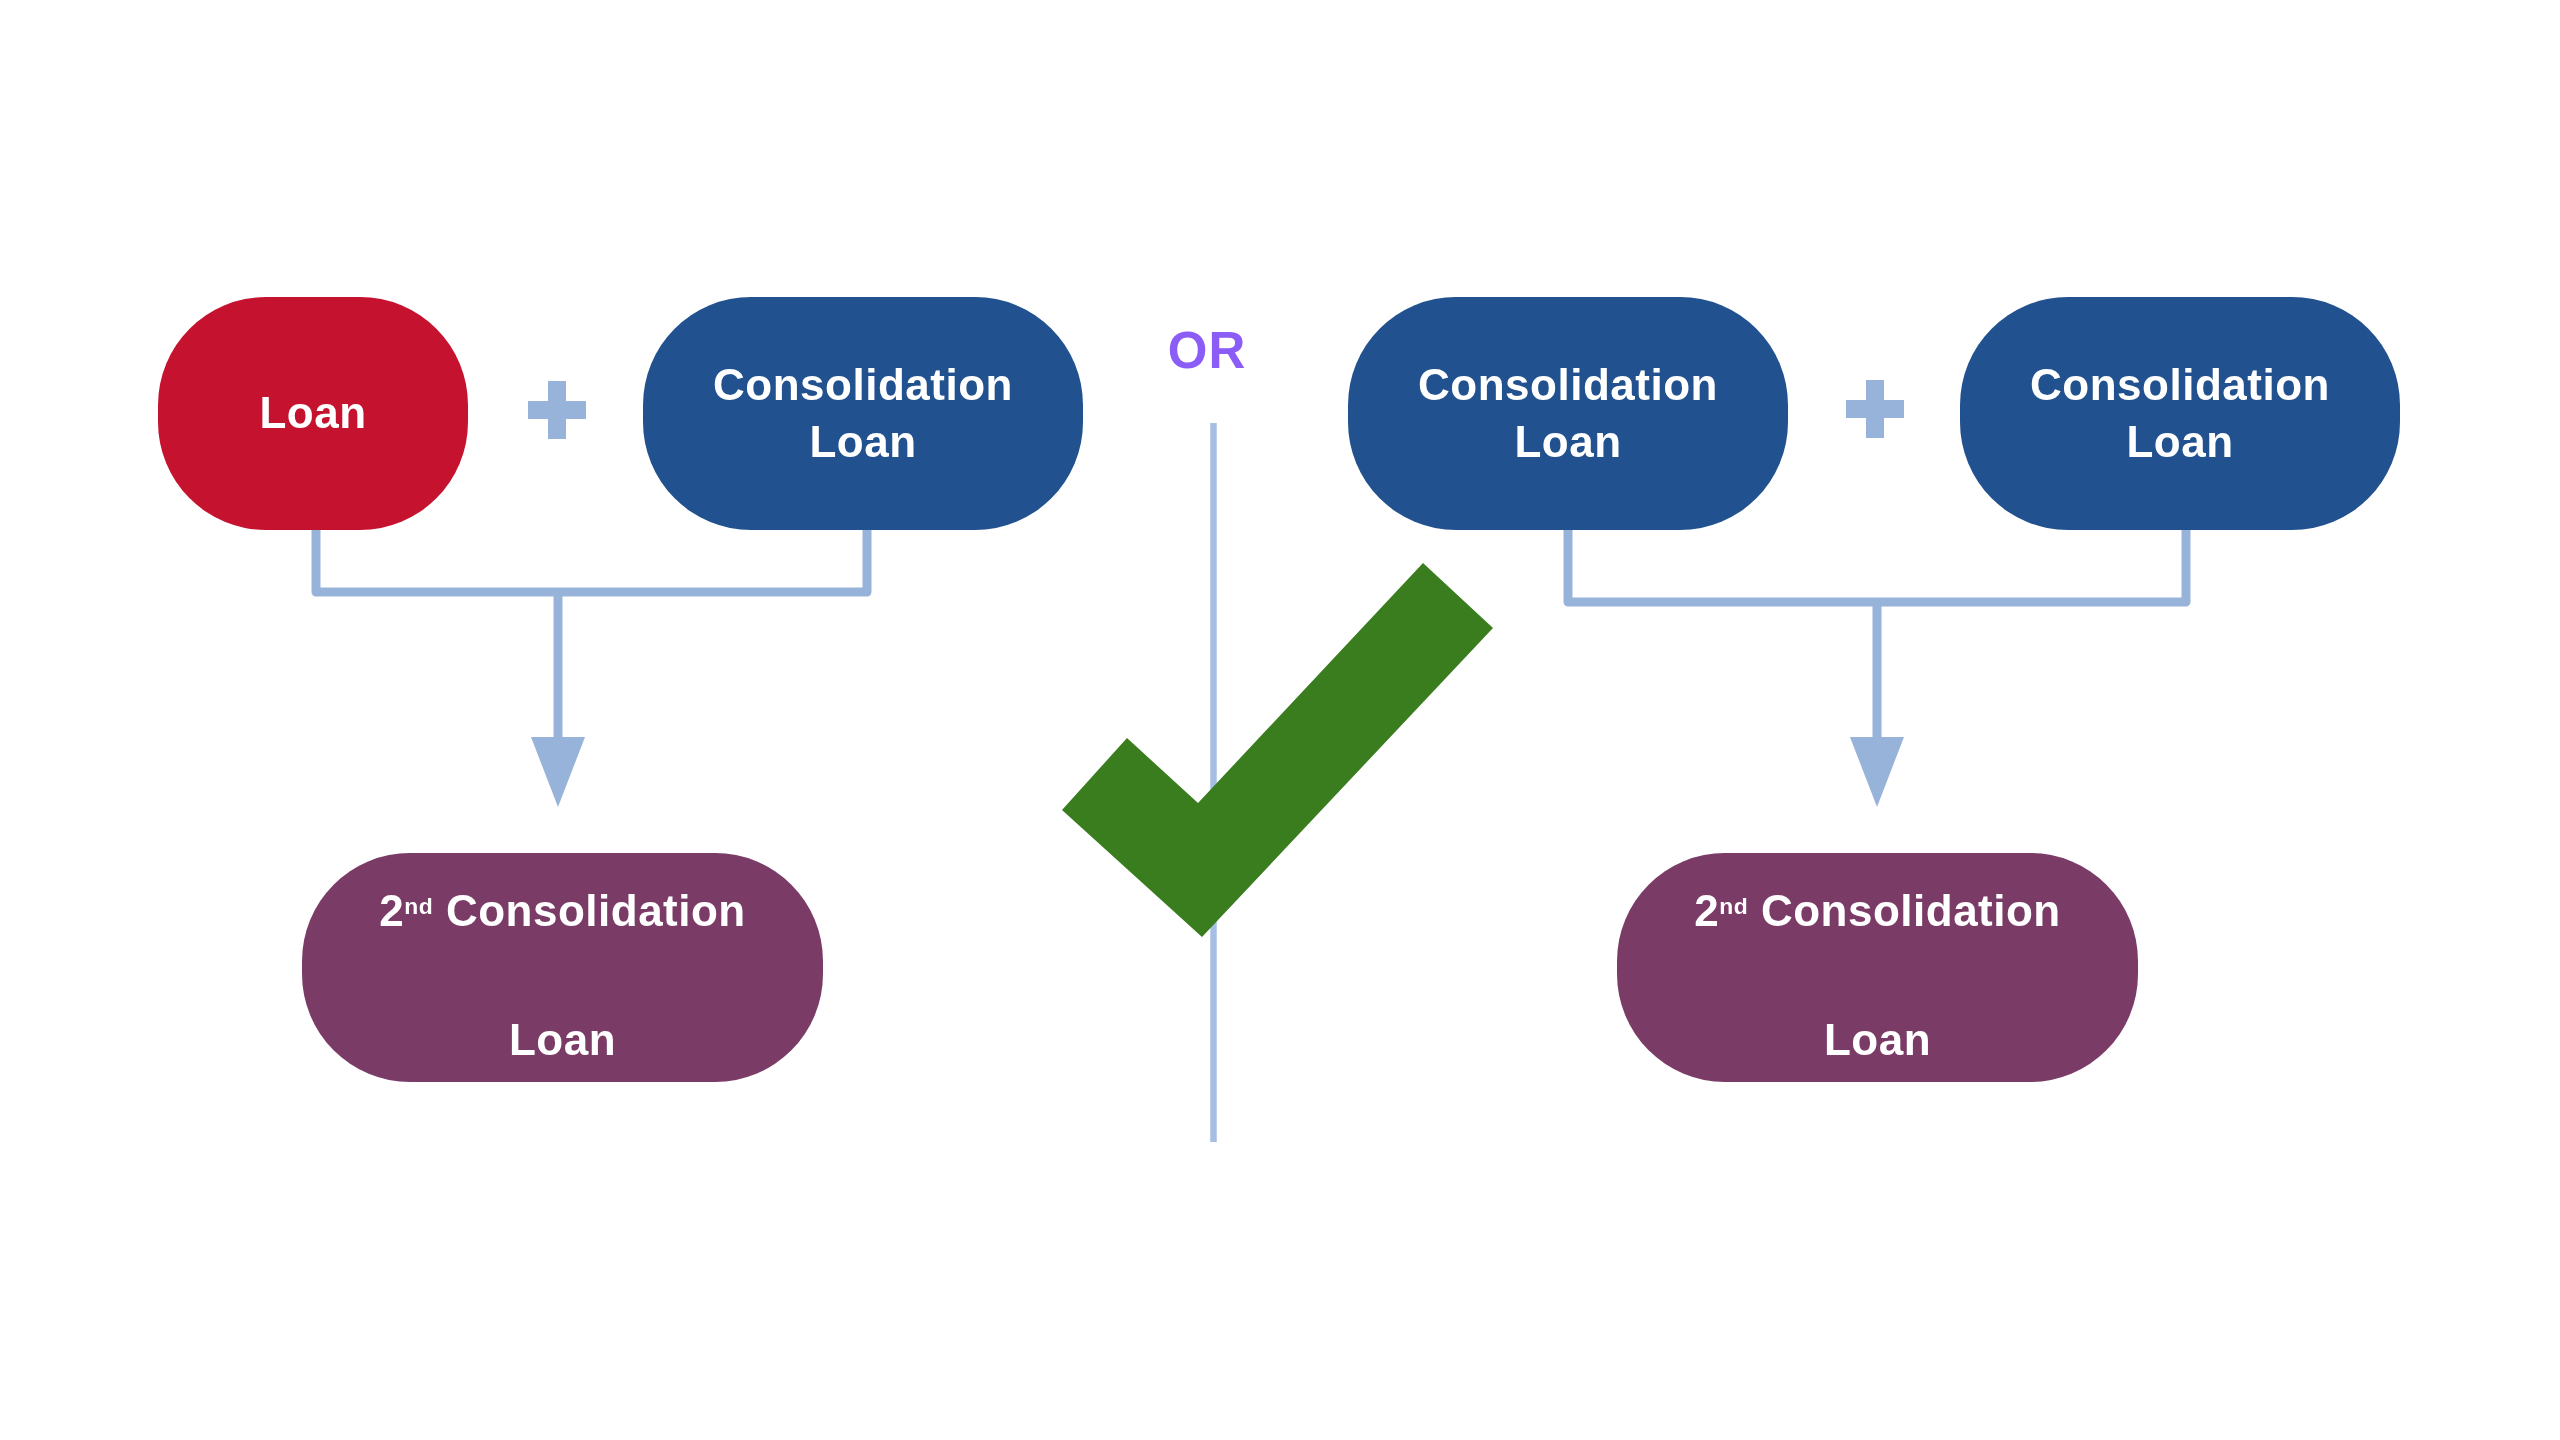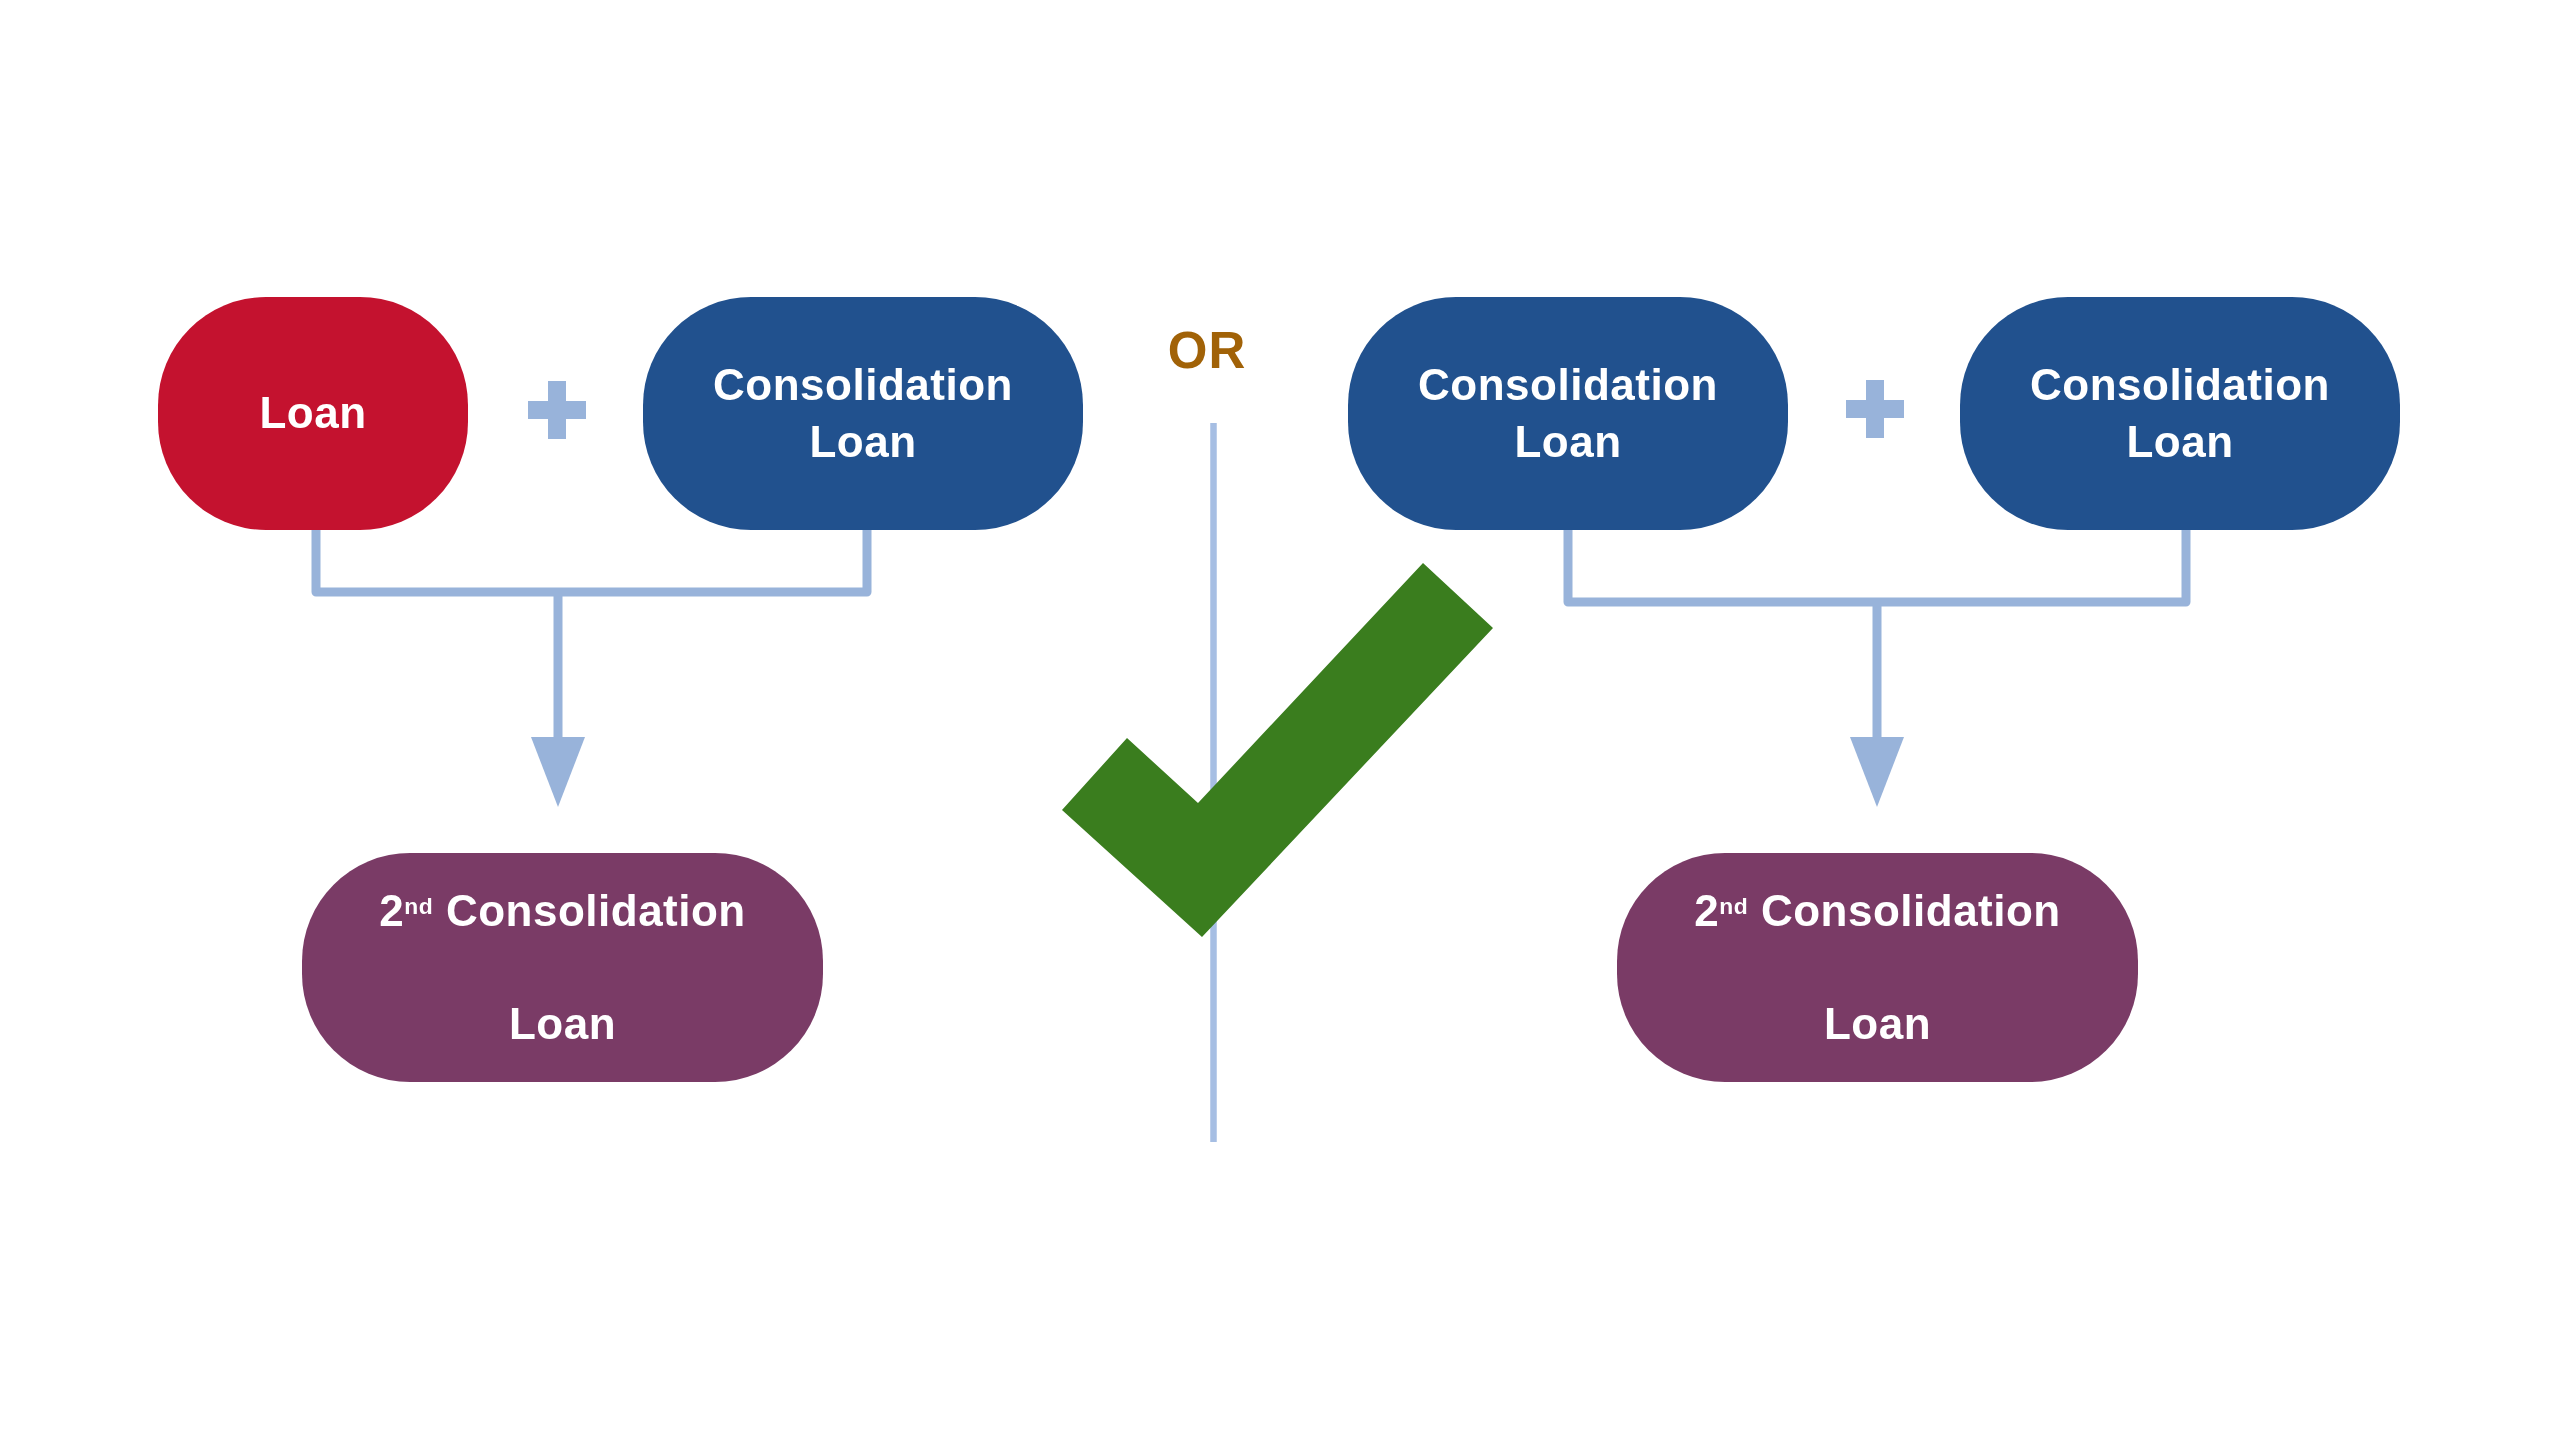--- a/index.html
+++ b/index.html
@@ -34,20 +34,21 @@
     z-index: 2;
   }
   .pill-label {
     white-space: pre-line;
     font-size: 44px;
     line-height: 1.28;
     letter-spacing: 0.5px;
   }
   .pill-label .line {
     display: block;
+    margin-top: 16px;
   }
   .pill-label sup {
     font-size: 0.52em;
     vertical-align: 0.52em;
     line-height: 0;
   }
   .or-label {
     position: absolute;
     left: 1127px;
     top: 323px;
@@ -119,21 +120,21 @@
 Loan</span>
   </div>
 
   <div class="pill" style="left: 302px; top: 853px; width: 521px; height: 229px; background-color: rgb(122, 59, 102); color: rgb(255, 255, 255);">
     <span class="pill-label">
       <span class="line"><span>2</span><sup>nd</sup><span> Consolidation</span></span>
       <span class="line">Loan</span>
     </span>
   </div>
 
-  <div class="or-label" style="color: #a16207;">OR</div>
+  <div class="or-label" style="color: #8b5cf6;">OR</div>
 
   <div class="pill" style="left: 1348px; top: 297px; width: 440px; height: 233px; background-color: rgb(33, 81, 142); color: rgb(255, 255, 255);">
     <span class="pill-label">Consolidation
 Loan</span>
   </div>
 
   <div class="plus" style="left:1846px; top:380px;">
     <span class="bar-h" style="background-color: rgb(152, 179, 218);"></span>
     <span class="bar-v" style="background-color: rgb(152, 179, 218);"></span>
   </div>

